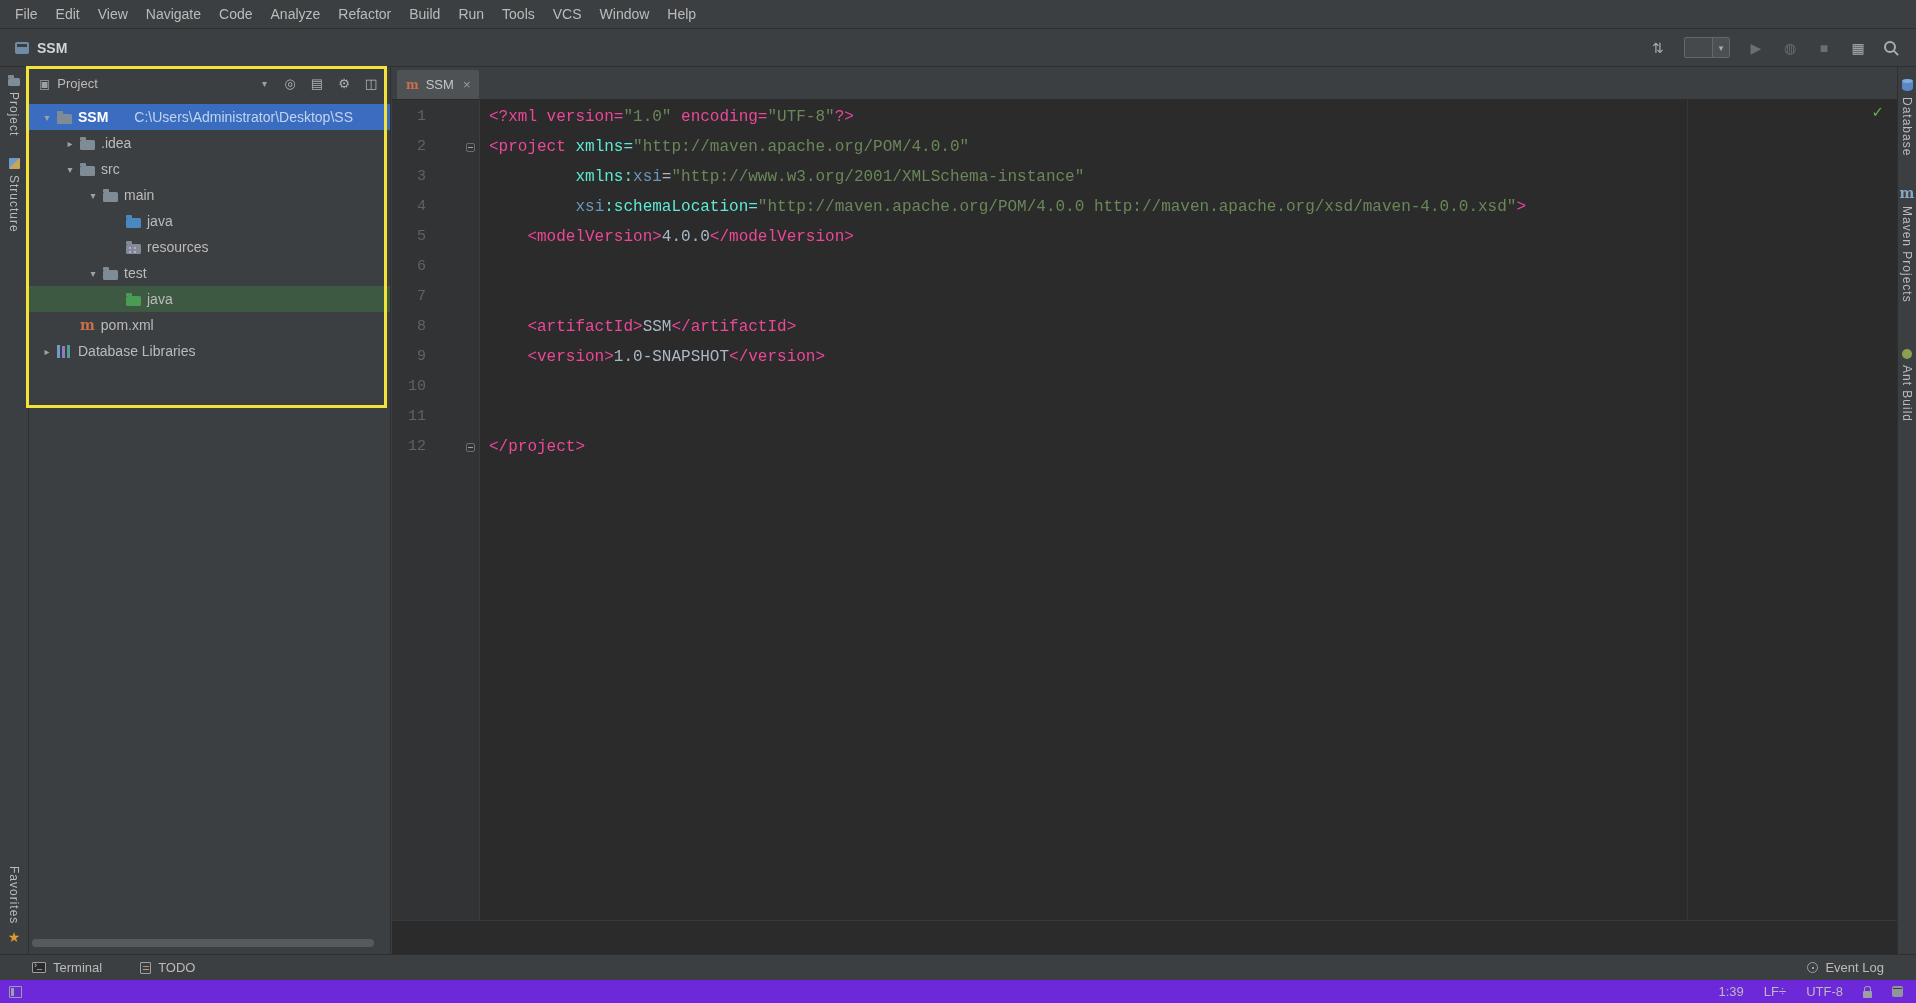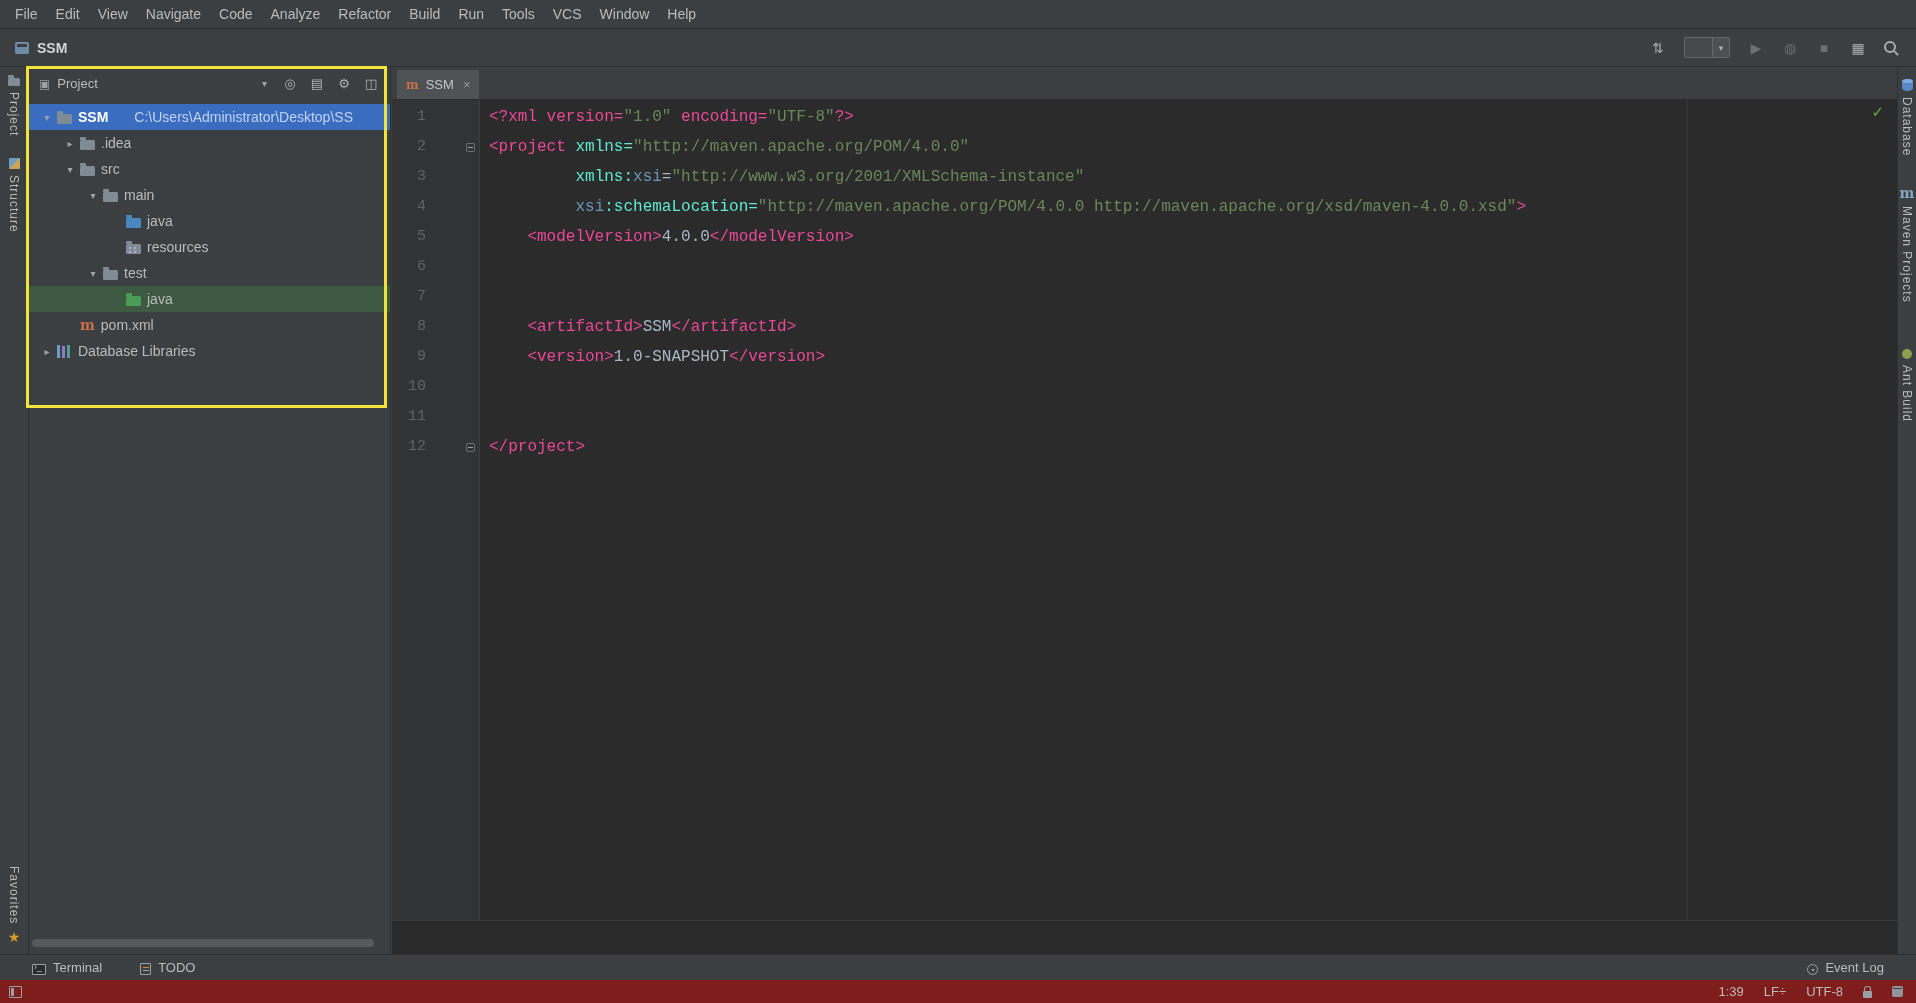--- a/index.html
+++ b/index.html
@@ -118,22 +118,22 @@
   .fold-box{width:9px;height:9px;border:1px solid #6a6d6f;border-radius:2px;position:relative;background:#313335}
   .fold-box::after{content:"";position:absolute;left:1px;right:1px;top:3px;height:1px;background:#9aa0a6}
   .code-text{padding-left:9px}
   .inspection-mark{position:absolute;top:3px;right:13px;color:#62b543;font-weight:bold;font-size:15px}
 
   
   .bottom-bar{position:absolute;left:0;top:954px;width:100%;height:26px;background:#3c3f41;
               border-top:1px solid #2d2f30;display:flex;align-items:center;padding:0 12px}
   .bb-left{display:flex;gap:38px;padding-left:20px}
   .bb-right{margin-left:auto;display:flex;padding-right:20px}
-  .bb-item{display:flex;align-items:flex-end;gap:7px;color:#bbbbbb;font-size:13px}
-  .status-bar{position:absolute;left:0;top:980px;width:100%;height:23px;background:#7f1d1d;
+  .bb-item{display:flex;align-items:center;gap:7px;color:#bbbbbb;font-size:13px}
+  .status-bar{position:absolute;left:0;top:980px;width:100%;height:23px;background:#6d28d9;
               display:flex;align-items:center;padding:0 9px;font-size:13px;color:#bbbbbb}
   .sb-right{margin-left:auto;display:flex;align-items:center;gap:20px;padding-right:4px}
 
   
   .annotation-box{position:absolute;left:26px;top:66px;width:361px;height:342px;
                   border:3px solid var(--annotation,#f3e23a);z-index:40;pointer-events:none}
 </style>
 <style>.tk-tag{color:#ec4899}.tk-attr{color:#5eead4}.tk-ns{color:#6897bb}.tk-str{color:#6a8759}.tk-text{color:#a9b7c6}</style></head>
 <body>
 

